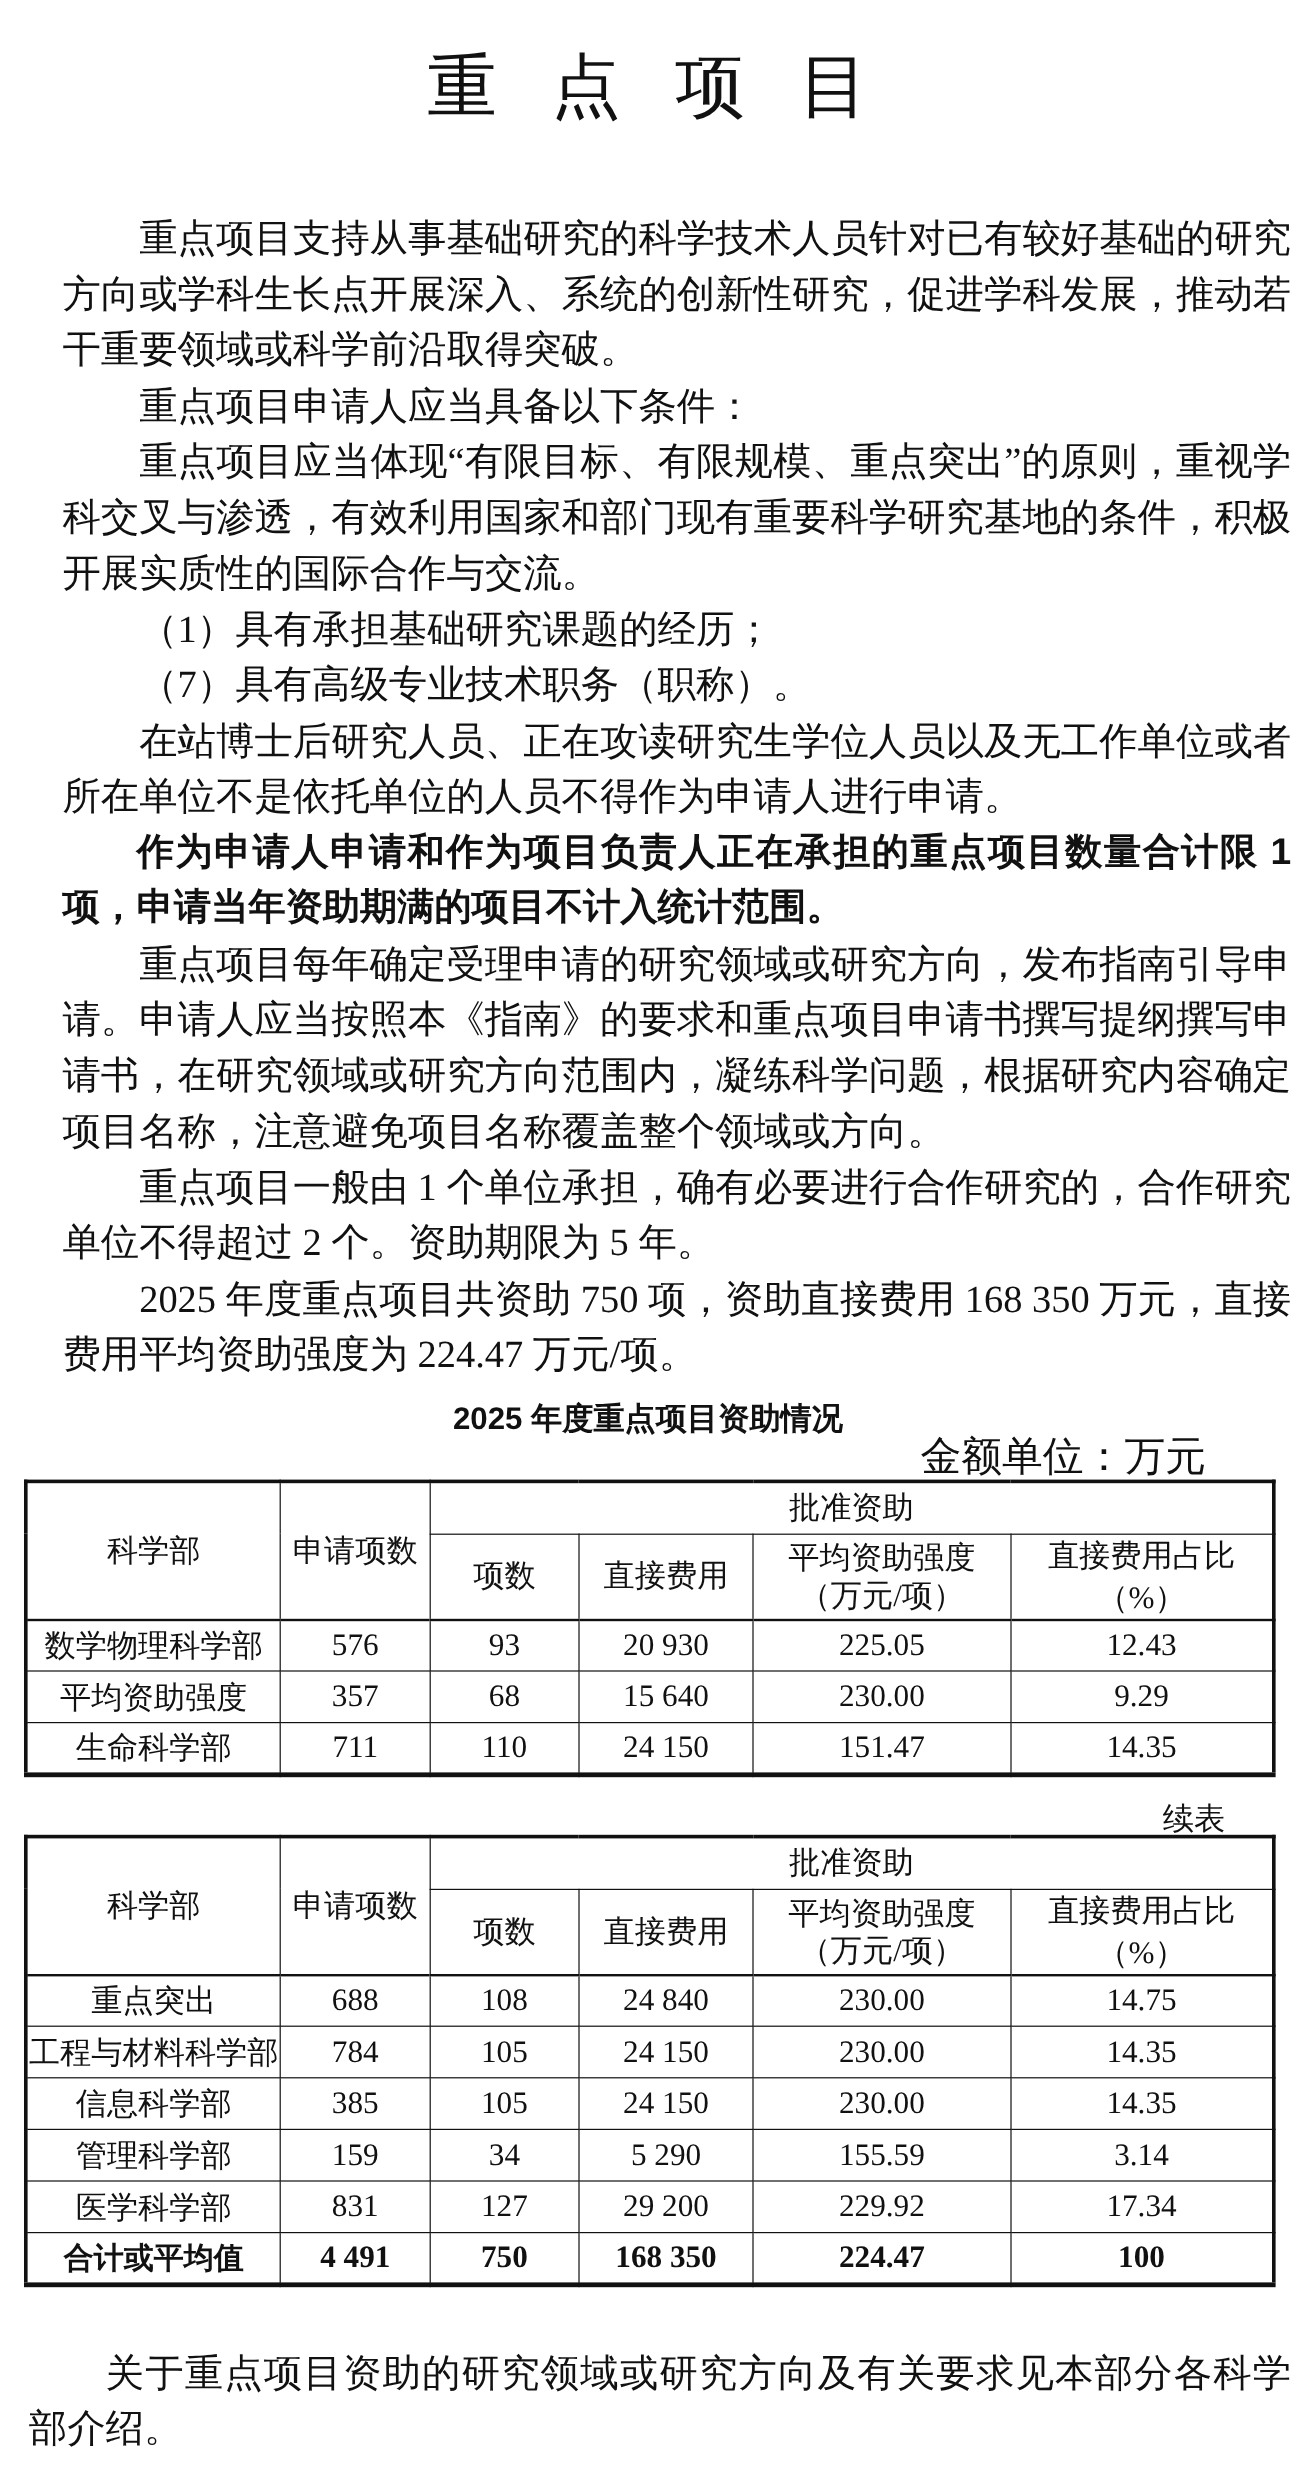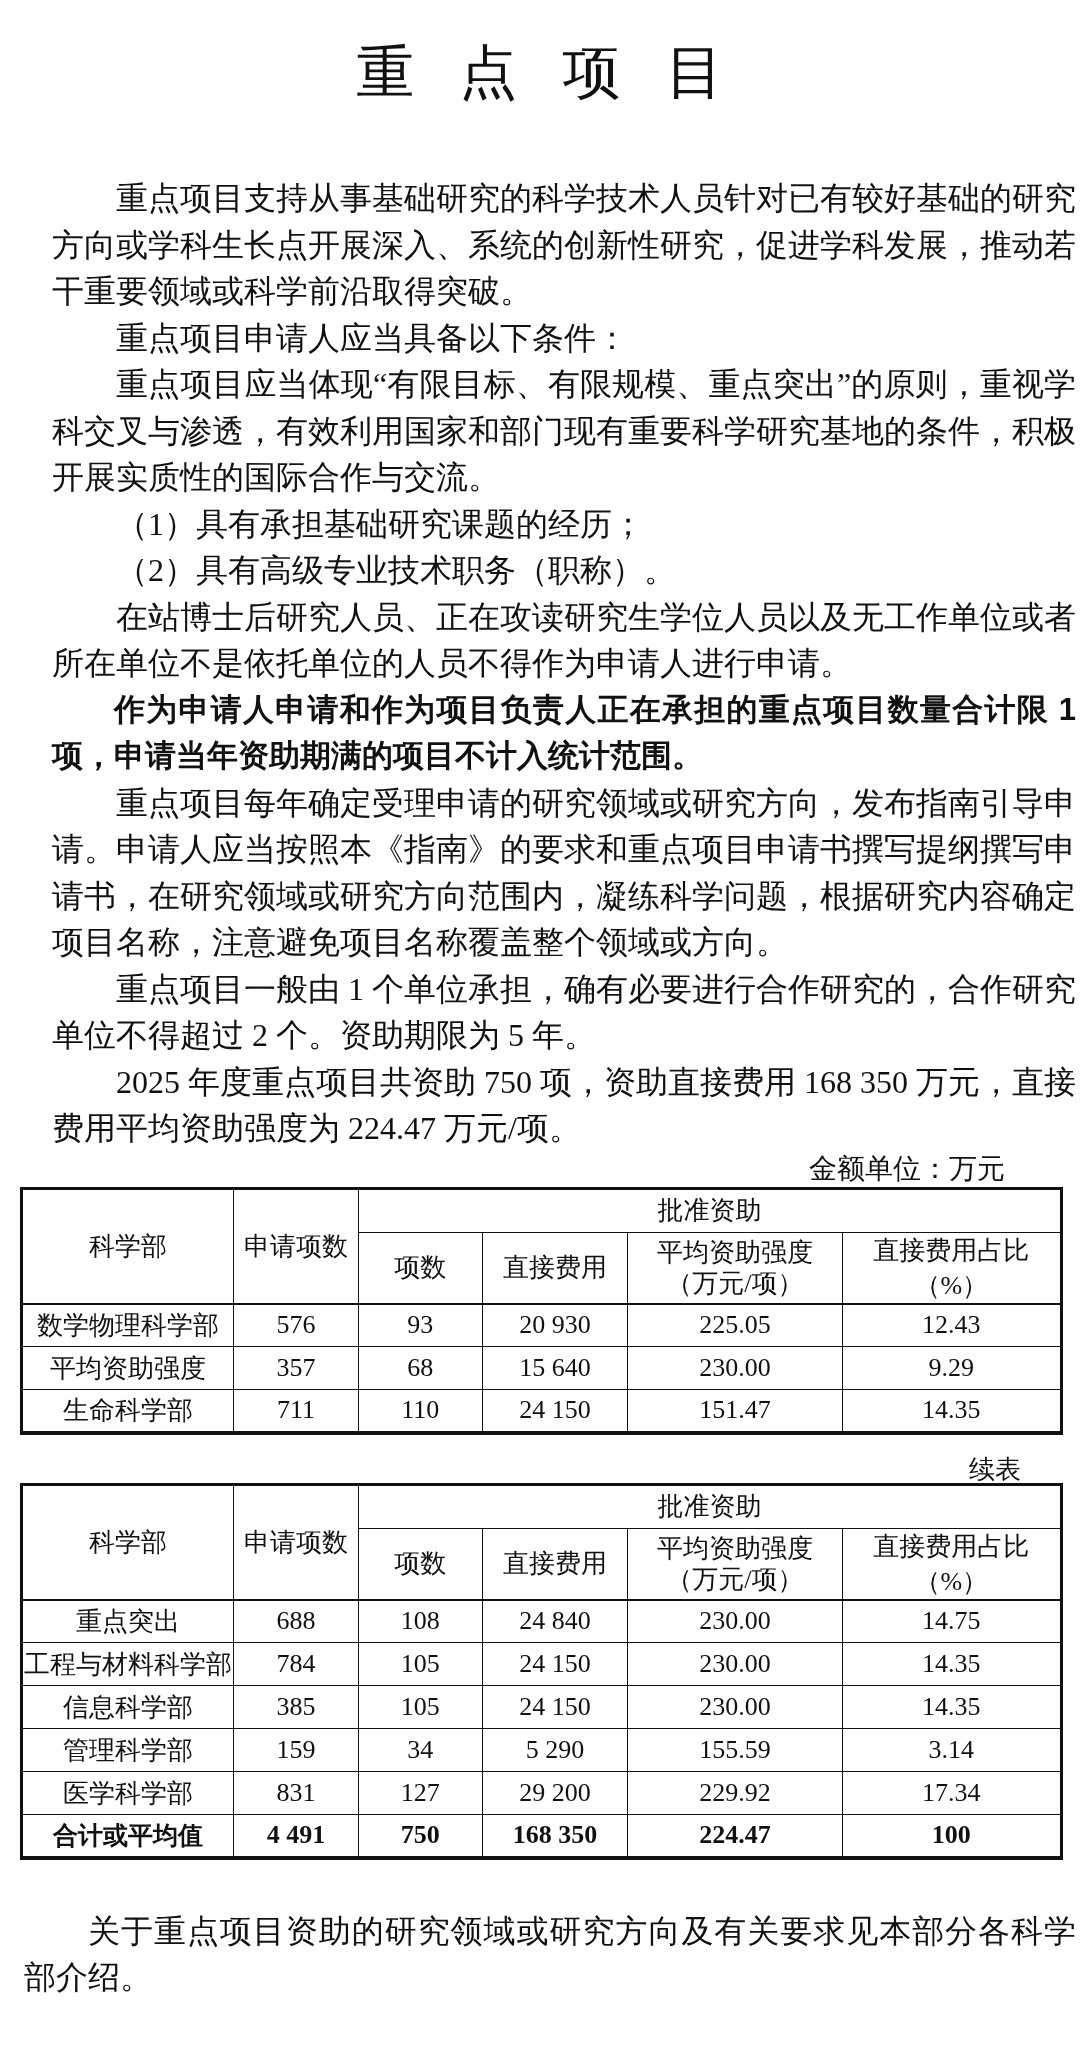--- a/index.html
+++ b/index.html
@@ -42,21 +42,21 @@
     text-align: center;
     font-size: 26px;
     line-height: 32px;
     font-weight: 700;
     font-family: "Liberation Sans", "DejaVu Sans", sans-serif;
   }
   .unit-note {
     margin-top: 2px;
     text-align: right;
     padding-right: 75px;
-    font-size: 28px;
+    font-size: 34px;
     line-height: 30px;
   }
   .cont-note {
     margin-top: 22px;
     text-align: right;
     padding-right: 59px;
     font-size: 26px;
     line-height: 26px;
   }
 
@@ -104,28 +104,29 @@
 
 <div class="page">
 
   <h1 class="doc-title">重点项目</h1>
 
   <div class="body-text">
     <p>重点项目支持从事基础研究的科学技术人员针对已有较好基础的研究方向或学科生长点开展深入、系统的创新性研究，促进学科发展，推动若干重要领域或科学前沿取得突破。</p>
     <p>重点项目申请人应当具备以下条件：</p>
     <p>重点项目应当体现“有限目标、有限规模、重点突出”的原则，重视学科交叉与渗透，有效利用国家和部门现有重要科学研究基地的条件，积极开展实质性的国际合作与交流。</p>
     <p>（1）具有承担基础研究课题的经历；</p>
-    <p>（2）具有高级专业技术职务（职称）。</p>
+    <p>（7）具有高级专业技术职务（职称）。</p>
     <p>在站博士后研究人员、正在攻读研究生学位人员以及无工作单位或者所在单位不是依托单位的人员不得作为申请人进行申请。</p>
     <p class="bold-para">作为申请人申请和作为项目负责人正在承担的重点项目数量合计限 1 项，申请当年资助期满的项目不计入统计范围。</p>
     <p>重点项目每年确定受理申请的研究领域或研究方向，发布指南引导申请。申请人应当按照本《指南》的要求和重点项目申请书撰写提纲撰写申请书，在研究领域或研究方向范围内，凝练科学问题，根据研究内容确定项目名称，注意避免项目名称覆盖整个领域或方向。</p>
     <p>重点项目一般由 1 个单位承担，确有必要进行合作研究的，合作研究单位不得超过 2 个。资助期限为 5 年。</p>
     <p>2025 年度重点项目共资助 750 项，资助直接费用 168 350 万元，直接费用平均资助强度为 224.47 万元/项。</p>
   </div>
 
+  <div class="table-caption">2025 年度重点项目资助情况</div>
   <div class="unit-note">金额单位：万元</div>
 
   <table class="data-table">
     <colgroup>
       <col style="width:20.4%">
         <col style="width:12.0%">
         <col style="width:11.9%">
       <col style="width:14.0%">
         <col style="width:20.6%">
         <col style="width:21.1%">

